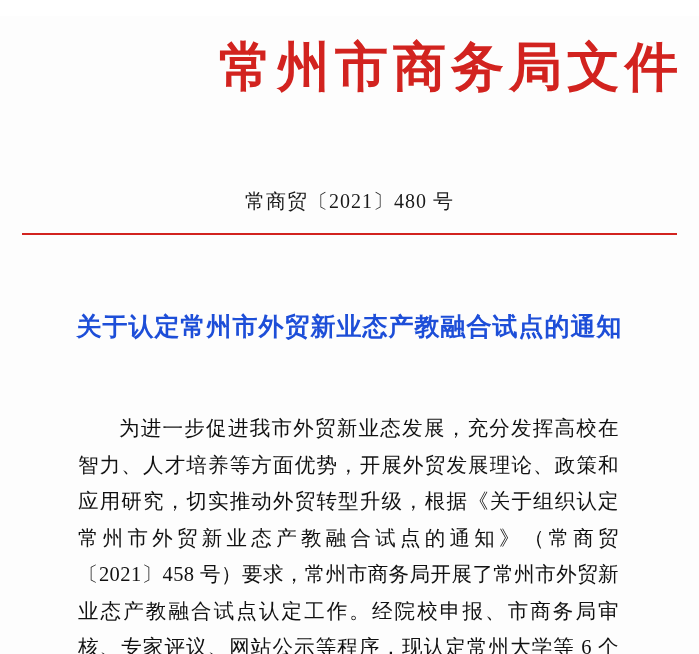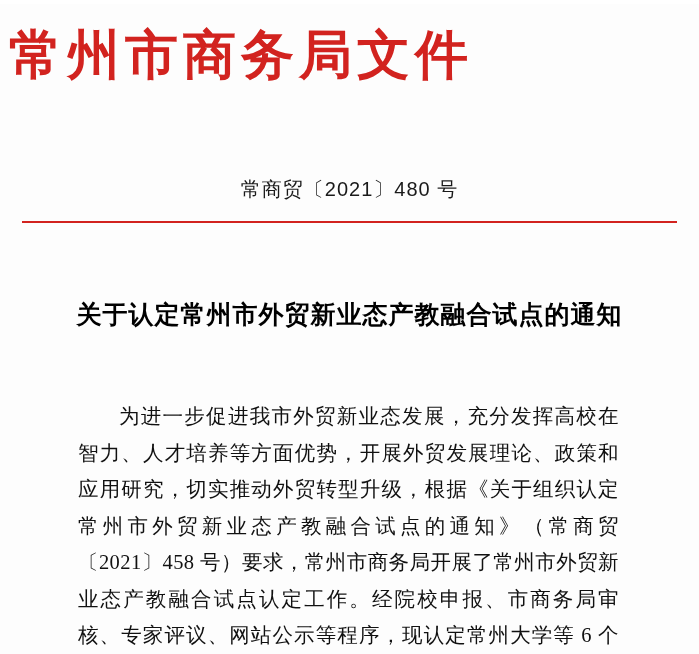--- a/index.html
+++ b/index.html
@@ -15,22 +15,22 @@
   }
   .page {
     position: relative;
     width: 699px;
     height: 654px;
     background: #fdfdfd;
     box-sizing: border-box;
   }
   
   .doc-header {
-    text-align: left;
-    margin: 4px;
+    text-align: right;
+    margin: 16px;
     padding-top: 18px;
   }
   .doc-header-title {
     display: inline-block;
     color: #d2231f;
     font-family: "Liberation Serif", "DejaVu Serif", serif;
     font-size: 53px;
     font-weight: bold;
     letter-spacing: 5px;
     line-height: 1.25;
@@ -40,39 +40,39 @@
   
   .doc-number-row {
     text-align: center;
     margin-top: 88px;
   }
   .doc-number {
     display: inline-block;
     font-size: 20px;
     color: #1a1a1a;
     letter-spacing: 1px;
-    font-family: Liberation Sans, sans-serif;
+    font-family: Liberation Serif, serif;
   }
   
   .red-rule {
     margin: 18px 22px 0 22px;
     height: 2px;
     background: #d2231f;
   }
   
   .doc-subject-row {
     text-align: center;
     margin-top: 56px;
     padding: 0 40px;
   }
   .doc-subject {
     display: inline-block;
     font-size: 25px;
     font-weight: bold;
-    color: #000000;
+    color: #1d4ed8;
     letter-spacing: 1px;
     line-height: 1.5;
     font-family: "Liberation Serif", "DejaVu Serif", serif;
   }
   
   .doc-body {
     margin: 48px 80px 0 78px;
     font-size: 20.5px;
     line-height: 1.78;
     color: #111111;

